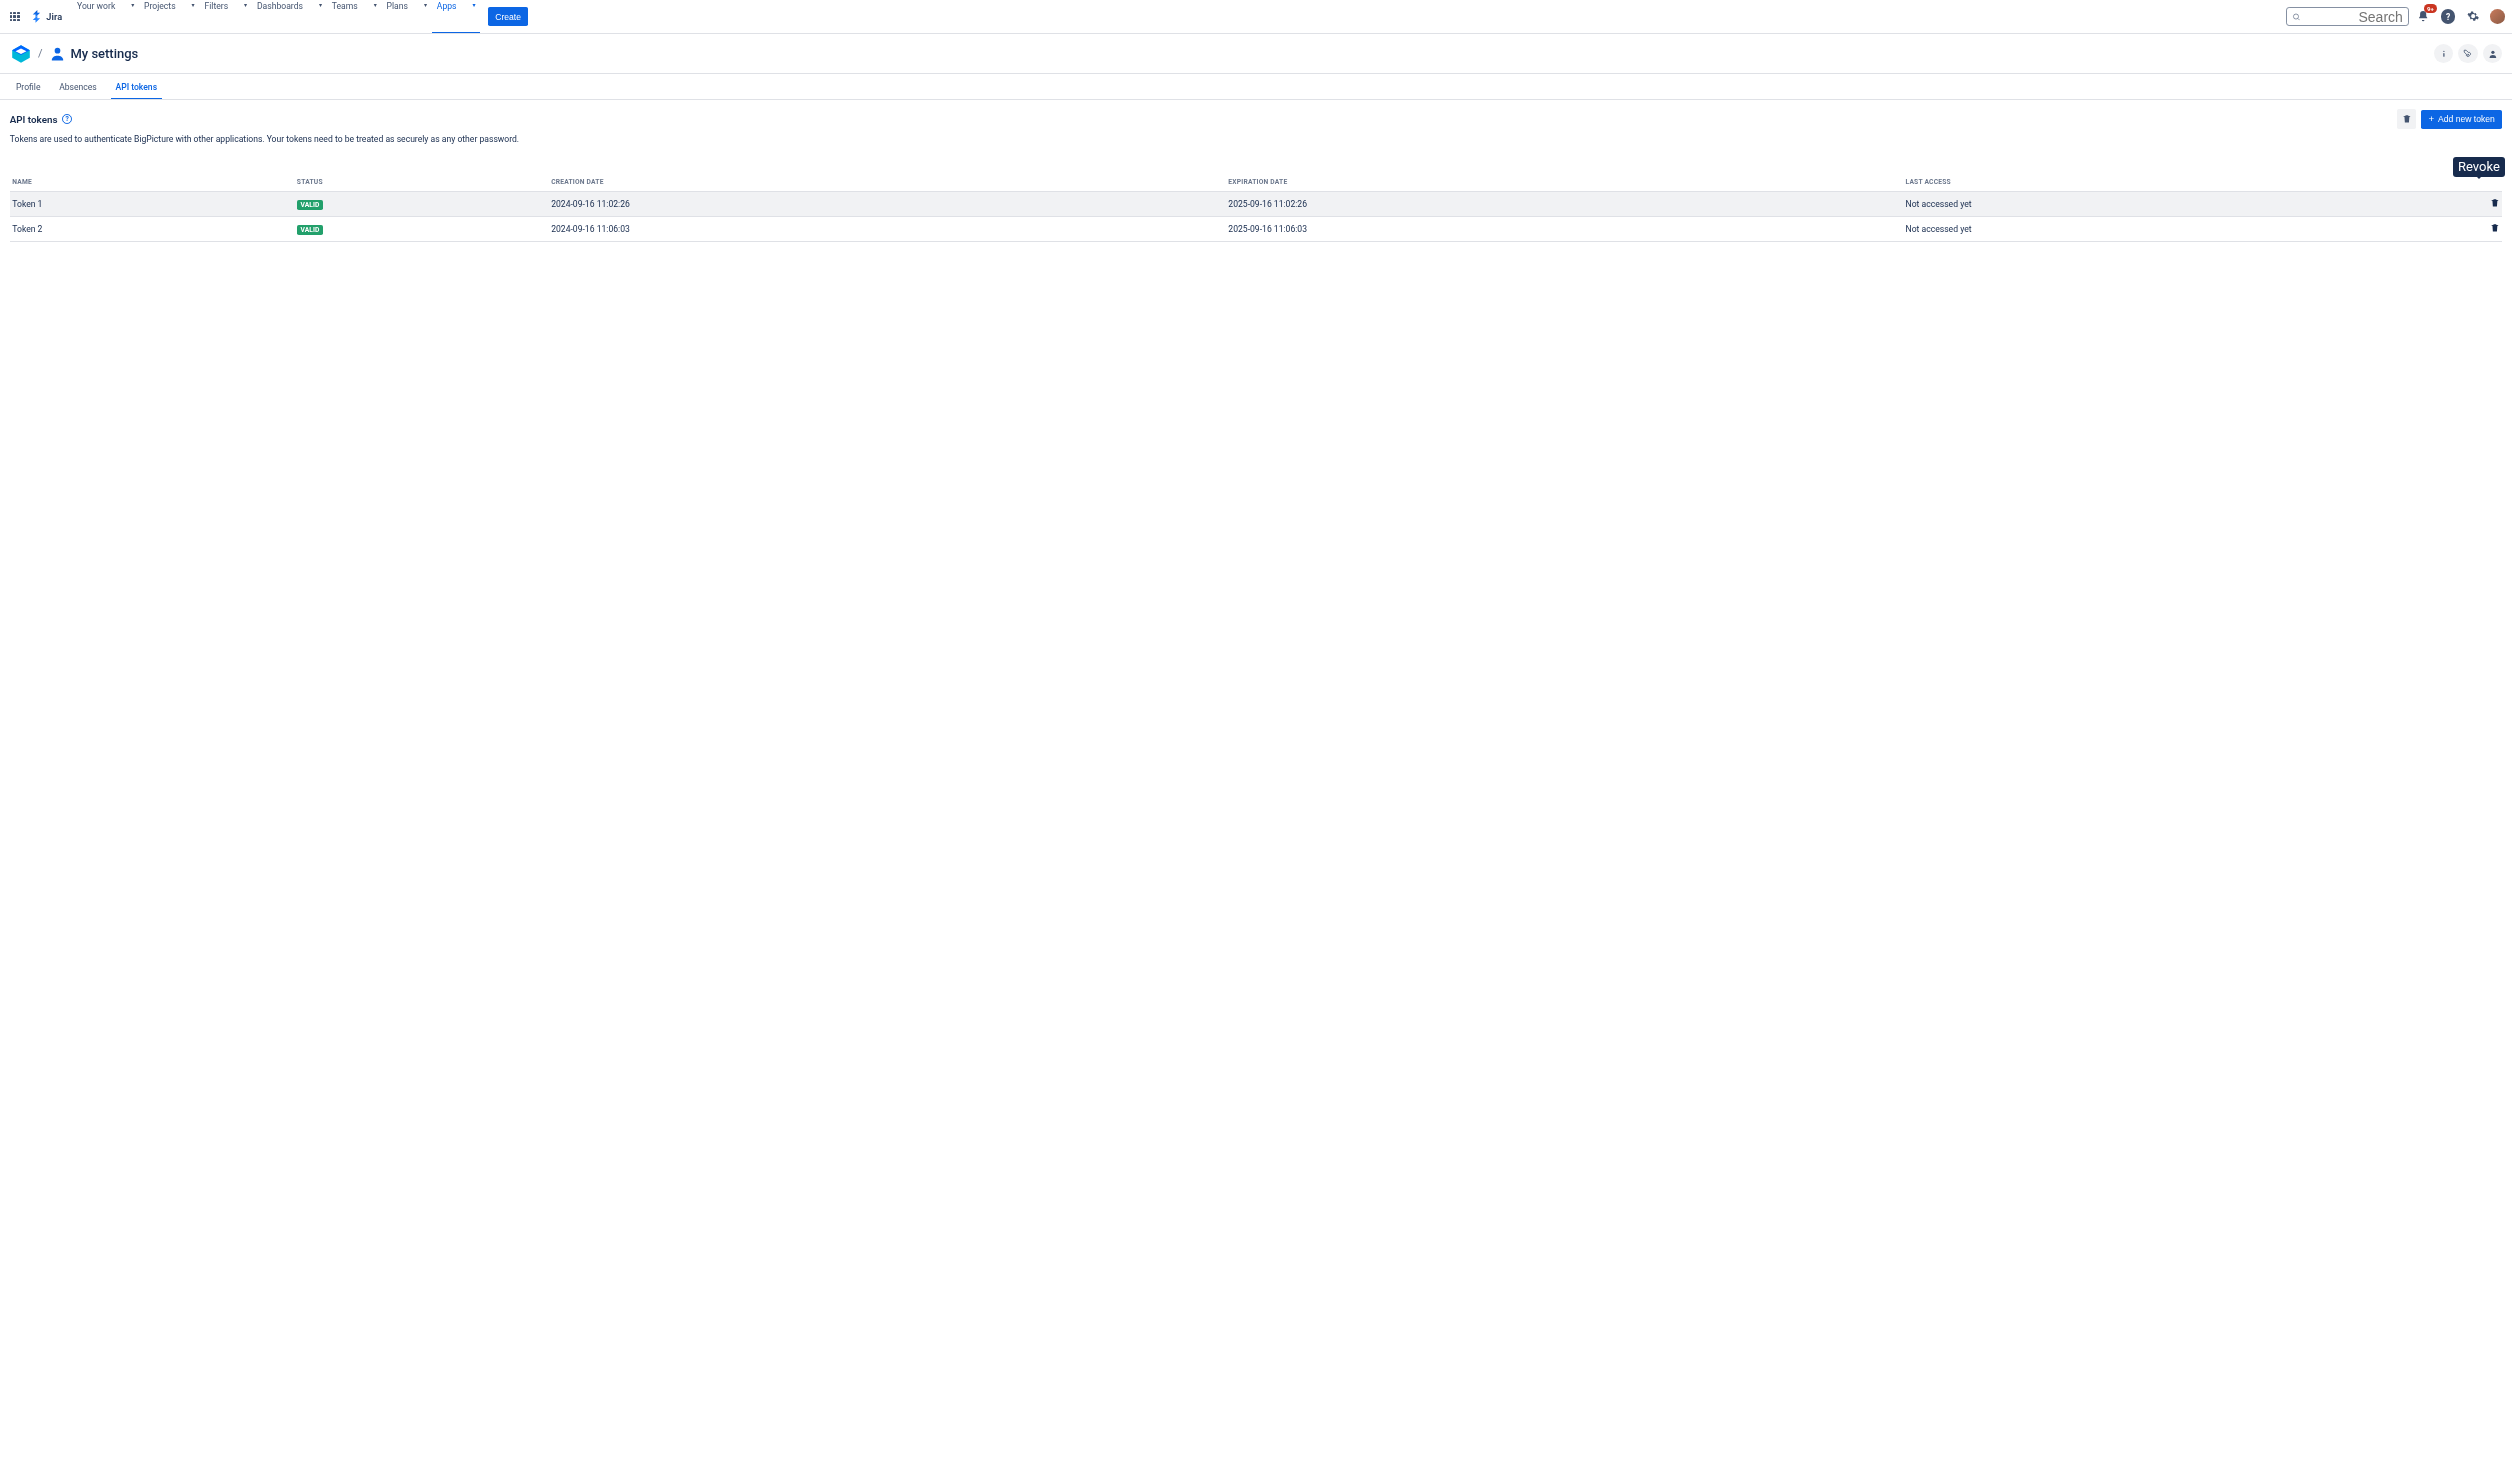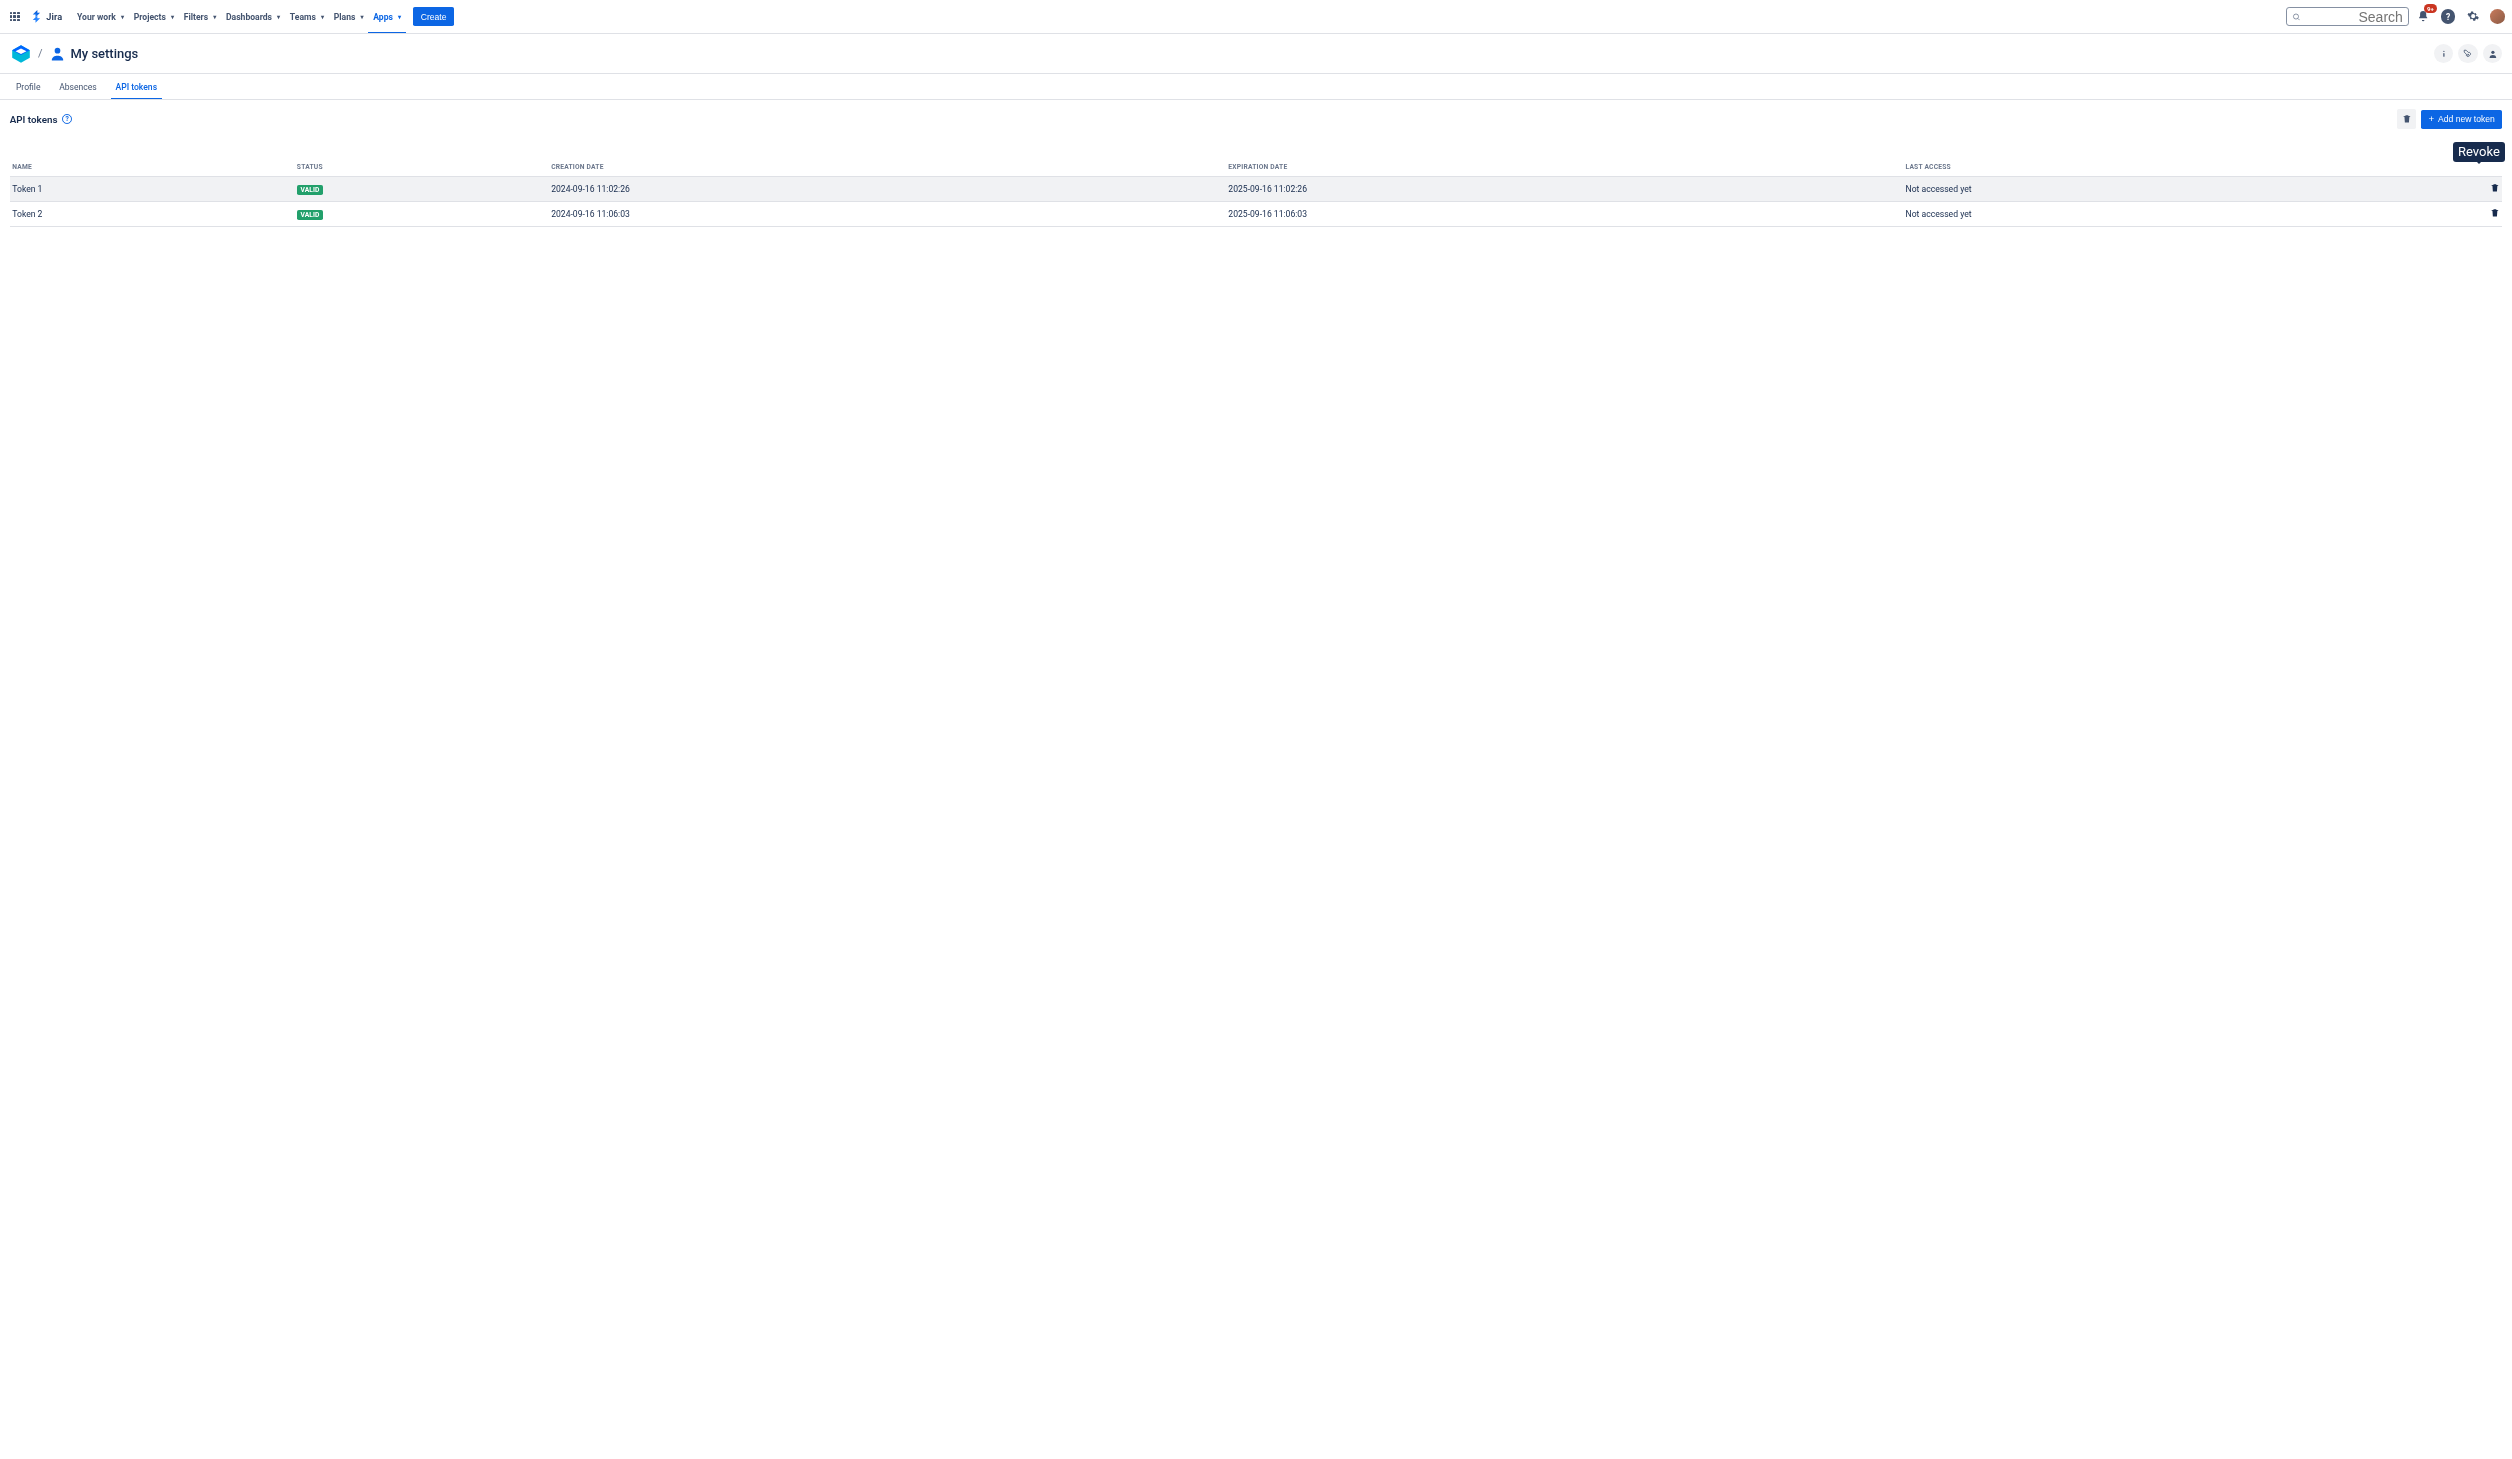--- a/index.html
+++ b/index.html
@@ -18,21 +18,21 @@
   padding: 0 7.4px;
   gap: 2.5px;
 }
 .app-switcher { width: 14.7px; height: 14.7px; display:flex; align-items:center; justify-content:center; cursor:pointer; border-radius:1.8px; margin-right:2.5px;}
 .grid9 { display:grid; grid-template-columns:repeat(3,2.5px); grid-template-rows:repeat(3,2.5px); gap:1.2px;}
 .grid9 span { background:#44546F; width:2.5px; height:2.5px; border-radius:0.6px;}
 .jira-logo { display:flex; align-items:center; gap:2px; margin-right:4.9px; cursor:pointer; padding:0 2.5px;}
 .jira-logo svg { width:14.7px; height:14.7px;}
 .jira-text { color:#253858; font-weight:600; font-size:9.2px; letter-spacing:0.1px;}
 .nav-items { display:flex; align-items:center; height:100%;}
-.nav-item { height:100%; display:flex; align-items:center; padding:0 4.9px; cursor:pointer; color:#44546F; font-weight:700; font-size:8.6px; gap:5px; border-bottom:1.8px solid transparent; border-top:1.8px solid transparent;}
+.nav-item { height:100%; display:flex; padding:0 4.9px; cursor:pointer; color:#44546F; font-weight:400; font-size:8.6px; gap:16px; border-bottom:1.8px solid transparent; border-top:1.8px solid transparent;}
 .nav-item.active { color:#0C66E4; border-bottom-color:#0C66E4;}
 .chev { font-size:6.1px; color:inherit;}
 .create-btn { background:#0C66E4; color:#fff; border:none; border-radius:1.8px; padding:4.3px 7.4px; font-weight:500; font-size:8.6px; cursor:pointer; margin-left:4.9px;}
 .nav-spacer { flex:1;}
 .search-box { display:flex; align-items:center; border:0.6px solid #8590A2; border-radius:3.1px; padding:2.5px 4.9px; width:123px; height:19.6px; gap:3.7px;}
 .search-box svg { width:9.8px; height:9.8px; color:#626F86;}
 .search-box input { border:none; outline:none; font-size:14px; width:100%; color:#172B4D; background:transparent;text-align:right;}
 .nav-icon-btn { width:19.6px; height:19.6px; border-radius:50%; display:flex; align-items:center; justify-content:center; cursor:pointer; margin-left:2.5px; position:relative; color:#44546F;}
 .badge { position:absolute; top:-2.5px; right:-3.7px; background:#CA3521; color:#fff; font-size:6.1px; font-weight:700; border-radius:4.9px; padding:0.6px 3.1px; line-height:7.4px;}
 .avatar { width:14.7px; height:14.7px; border-radius:50%; background:linear-gradient(135deg,#c97b5d,#8a5a44); margin-left:4.9px; cursor:pointer;}
@@ -217,20 +217,21 @@
     <div class="icon-btn-sq">
       <svg viewBox="0 0 24 24" fill="currentColor">
           <path d="M6 7h12l-1 14H7L6 7zm3-4h6l1 2h4v2H4V5h4l1-2z"></path>
         </svg>
     </div>
     <button class="primary-btn">
       <span class="plus">+</span>
       <span>Add new token</span>
     </button>
   </div>
+  <p class="sec-desc">Tokens are used to authenticate BigPicture with other applications. Your tokens need to be treated as securely as any other password.</p>
 
   <table class="tbl">
     <thead>
         <tr id="thead-row">
           <th>NAME</th>
           <th>STATUS</th>
           <th>CREATION DATE</th>
           <th>EXPIRATION DATE</th>
           <th>LAST ACCESS</th>
           <th class="th-actions">

